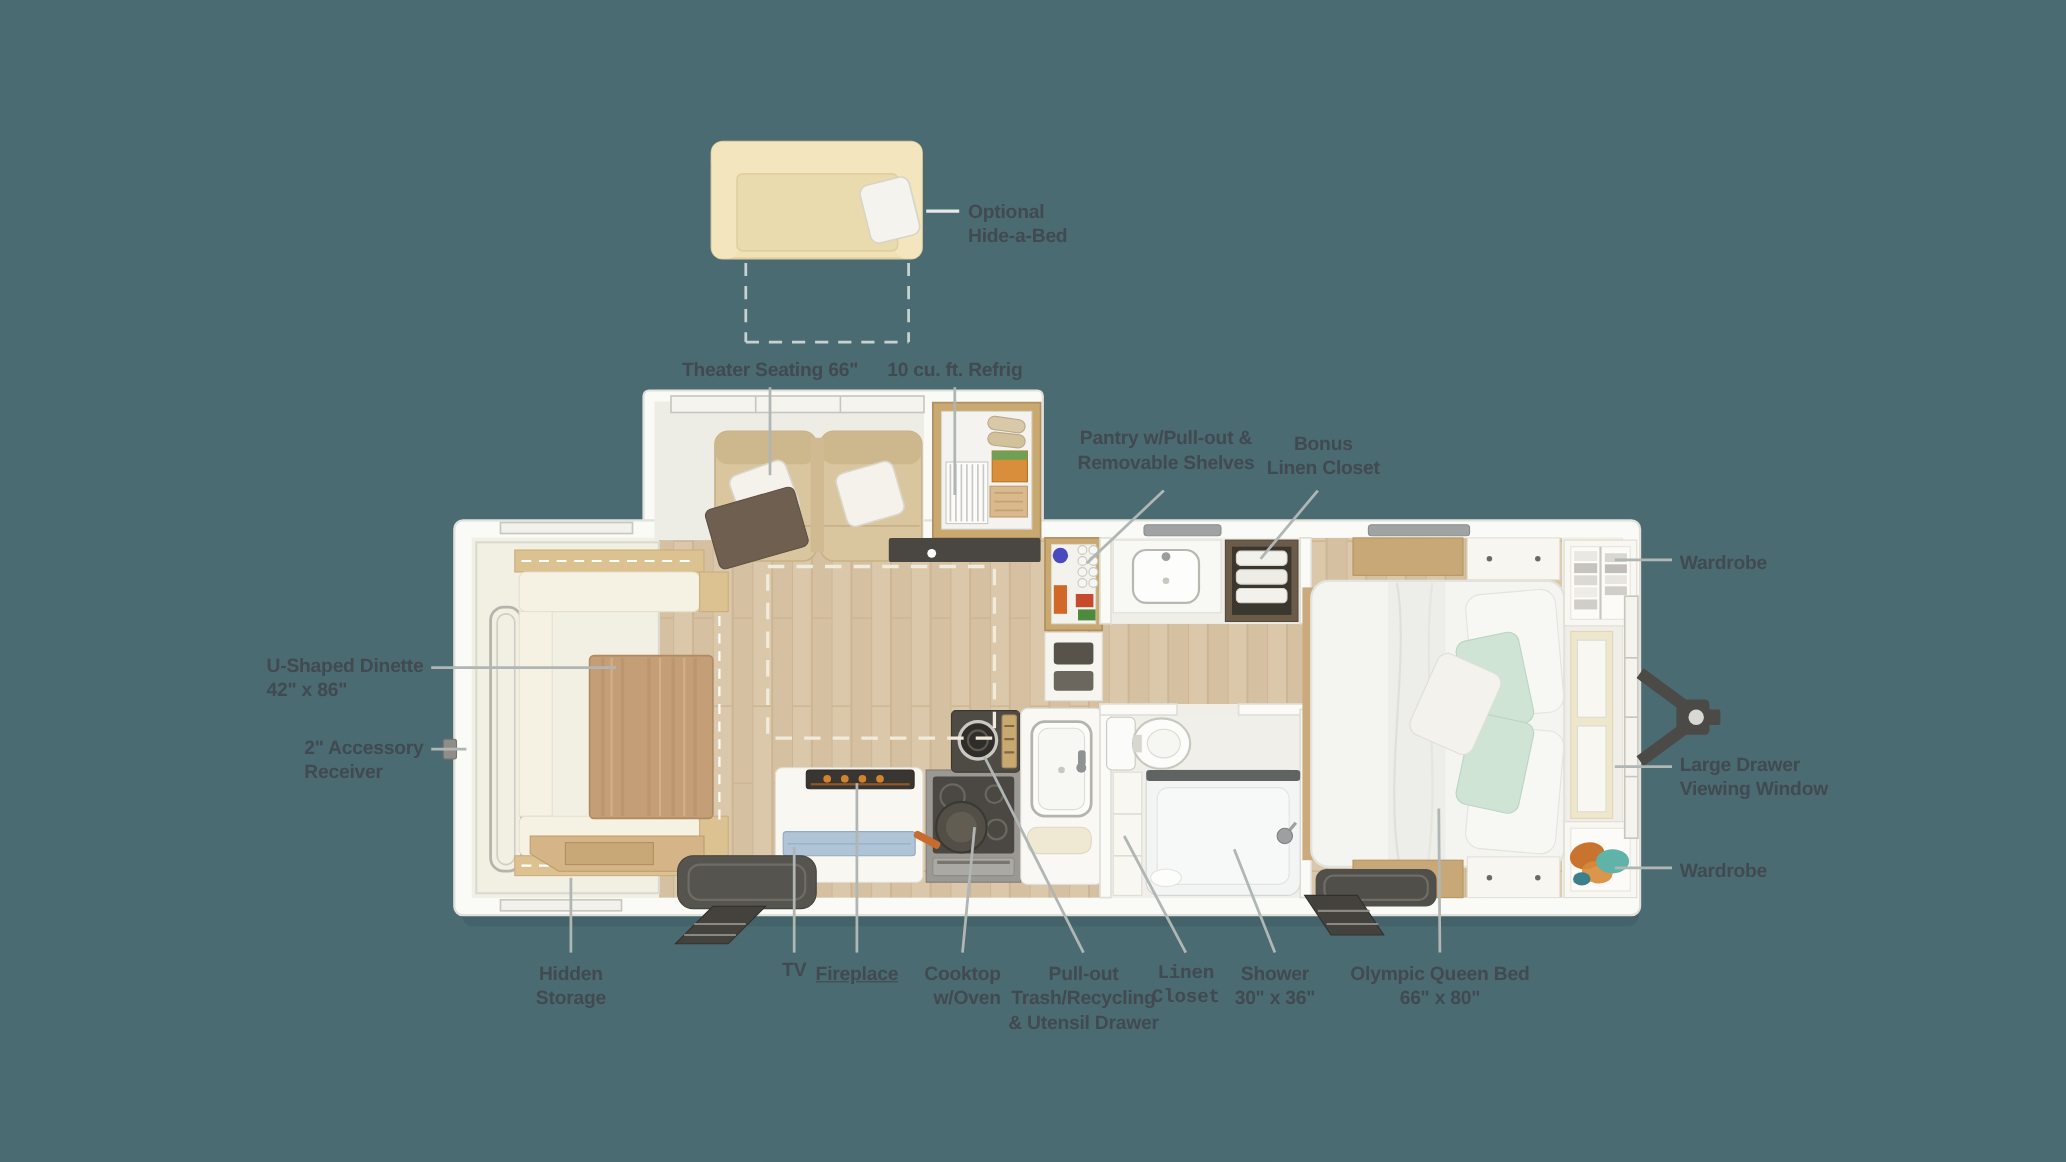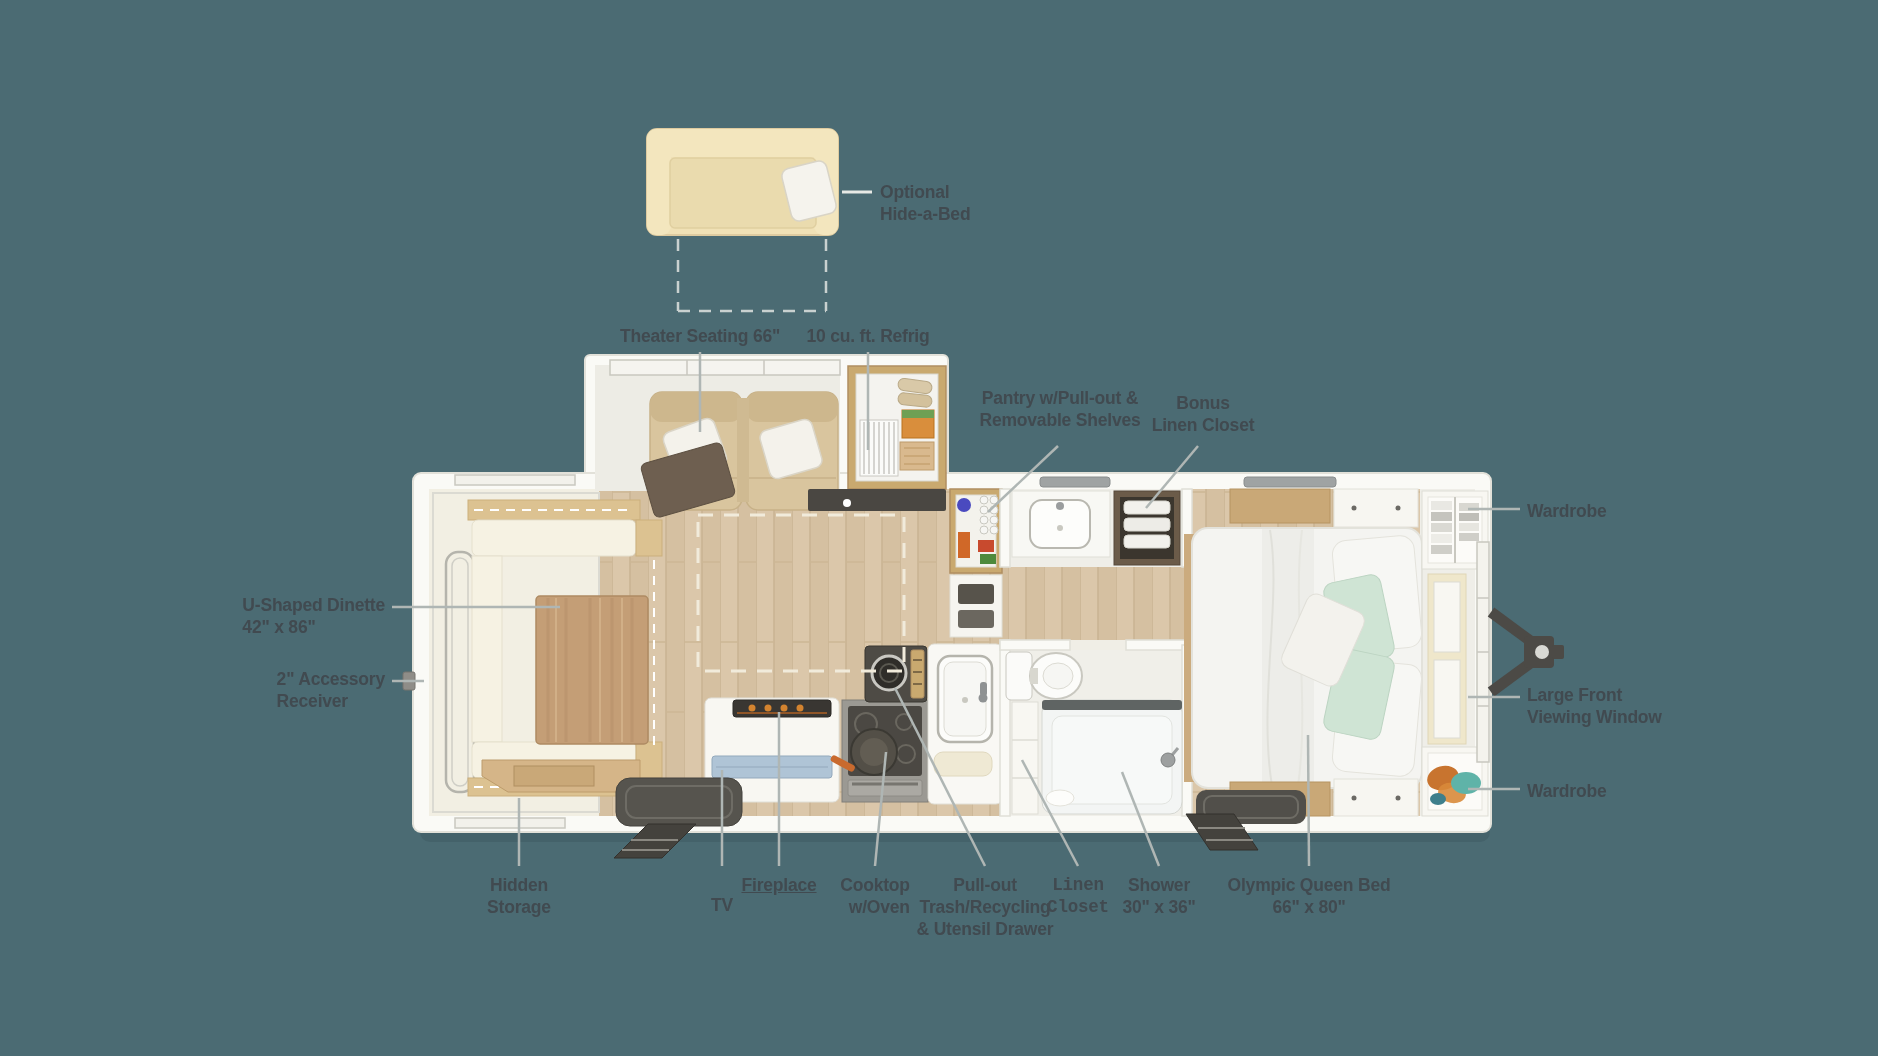--- a/index.html
+++ b/index.html
@@ -321,26 +321,26 @@
 <div class="label center" style="left:868px;  top:325px;">10 cu. ft. Refrig</div>
 <div class="label center" style="left:1060px; top:387px;">Pantry w/Pull-out &amp;
 Removable Shelves</div>
 <div class="label center" style="left:1203px; top:392px;">Bonus
 Linen Closet</div>
 <div class="label left" style="left:1527px; top:500px;">Wardrobe</div>
 <div class="label right" style="right:1493px;top:594px;">U-Shaped Dinette
 42" x 86"</div>
 <div class="label right" style="right:1493px;top:668px;">2" Accessory
 Receiver</div>
-<div class="label left" style="left:1527px; top:684px;">Large Front
+<div class="label left" style="left:1527px; top:684px;">Large Drawer
 Viewing Window</div>
 <div class="label left" style="left:1527px; top:780px;">Wardrobe</div>
 <div class="label center" style="left:519px;  top:874px;">Hidden
 Storage</div>
-<div class="label center" style="left:722px;  top:894px;">TV</div>
+<div class="label center" style="left:722px;  top:870px;">TV</div>
 <div class="label center" style="left:779px;  top:874px;text-decoration:underline;">Fireplace</div>
 <div class="label center" style="left:875px;  top:874px;text-align:right;">Cooktop
 w/Oven</div>
 <div class="label center" style="left:985px;  top:874px;">Pull-out
 Trash/Recycling
 &amp; Utensil Drawer</div>
 <div class="label center" style="left:1078px; top:874px;font-family:Liberation Mono, monospace;">Linen
 Closet</div>
 <div class="label center" style="left:1159px; top:874px;">Shower
 30" x 36"</div>

